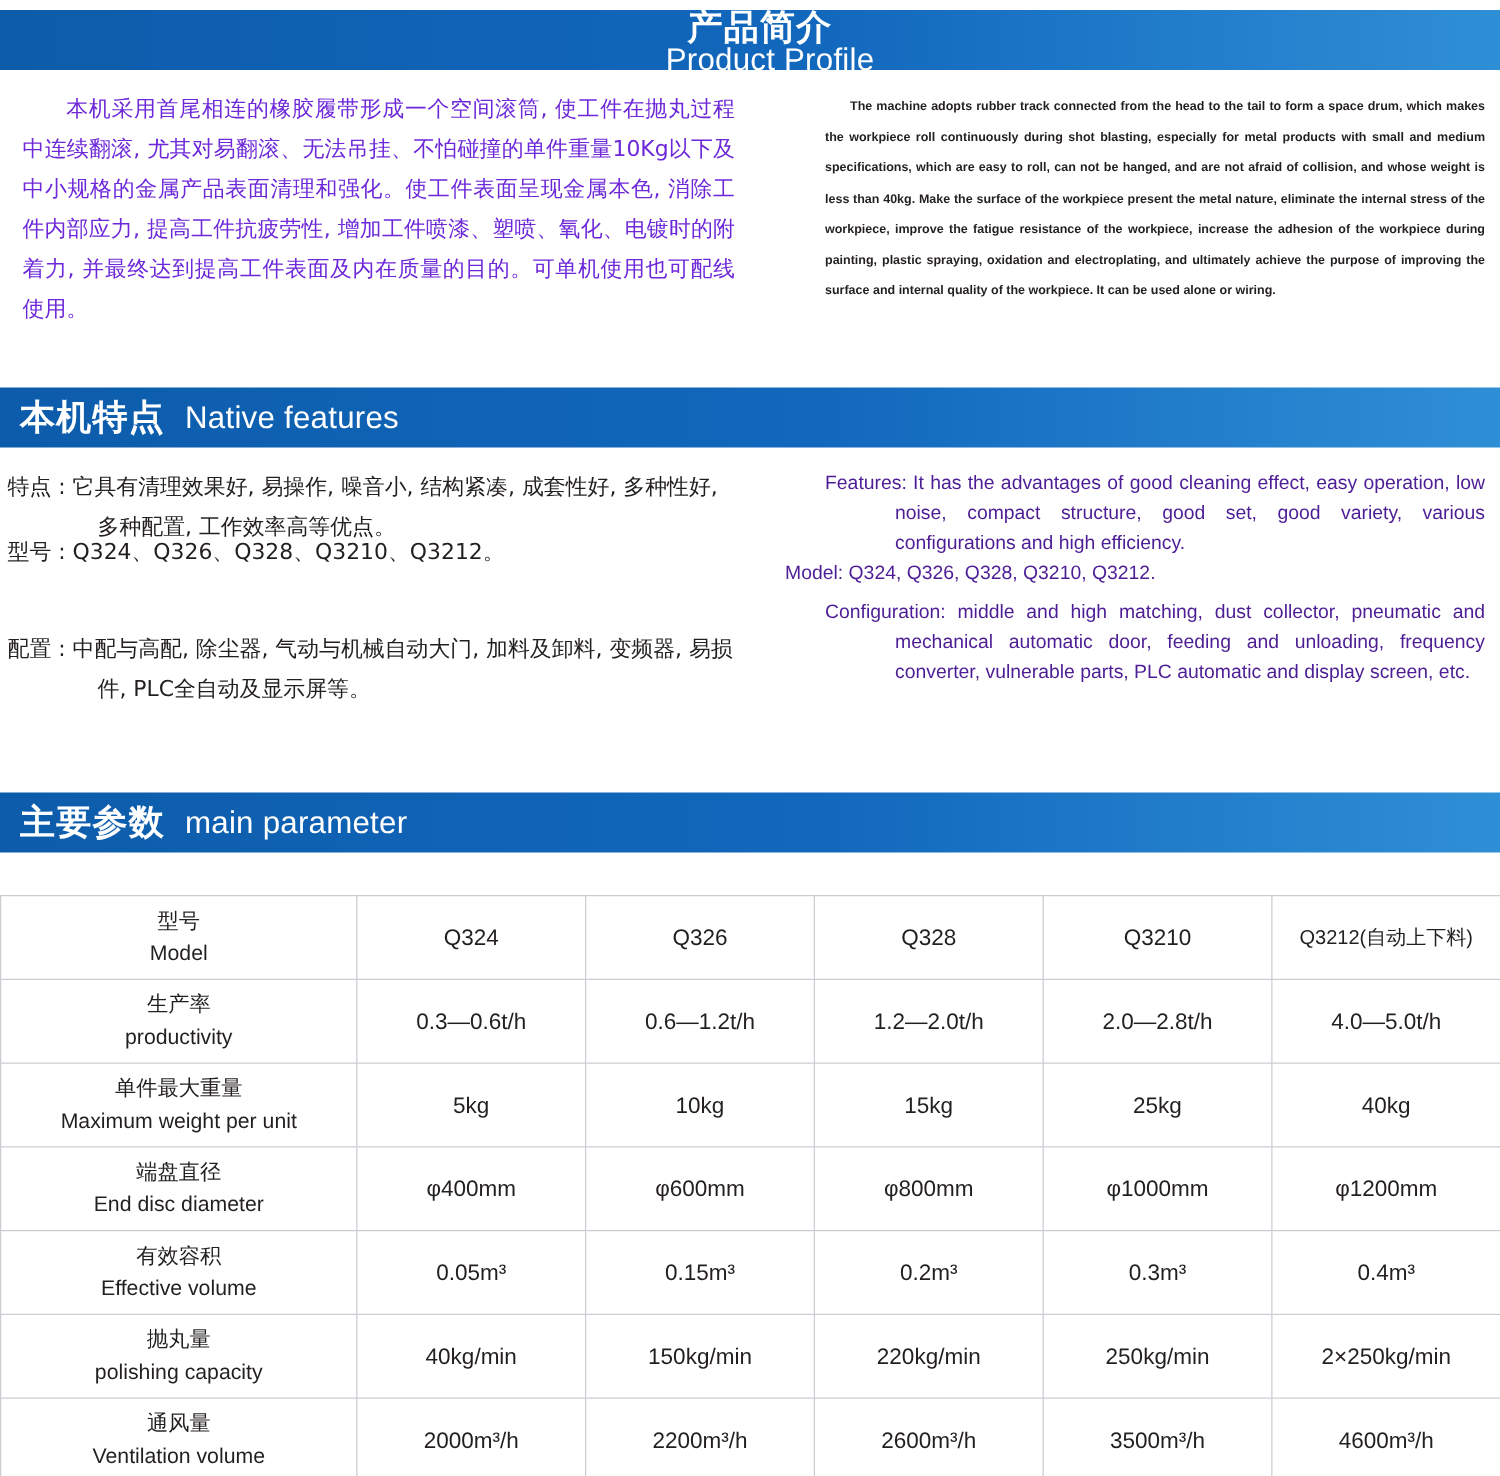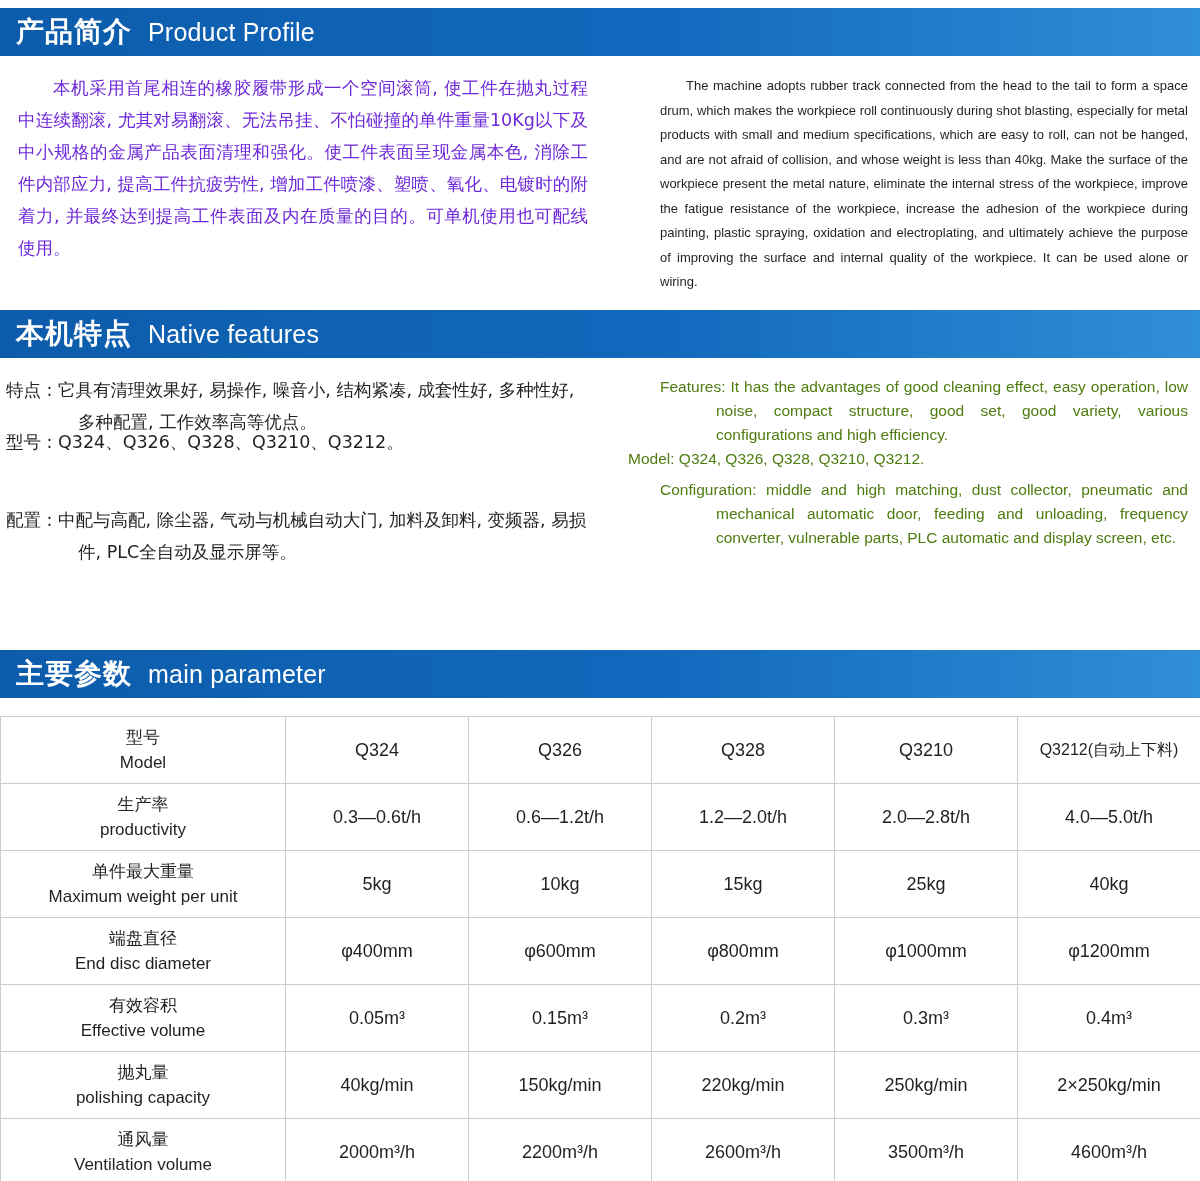--- a/index.html
+++ b/index.html
@@ -54,24 +54,25 @@
     position: absolute;
     font-family: "DejaVu Sans", sans-serif;
     font-size: 17.5px;
     line-height: 32px;
     color: #6d28d9;
     text-align: justify;
     text-justify: inter-ideograph;
   }
   .col-en {
     position: absolute;
-    font-size: 13px;
+    font-size: 10px;
     line-height: 24.5px;
     color: #231f20;
     text-align: justify;
+    font-weight: bold;
   }
 
   .indent2 { text-indent: 2em; }
 
   
   .feat-row {
     position: absolute;
     font-family: "DejaVu Sans", sans-serif;
     font-size: 17.5px;
     line-height: 32px;
@@ -80,21 +81,21 @@
   .feat-hang {
     display: block;
     padding-left: 72px;
     text-indent: -72px;
   }
 
   .feat-en {
     position: absolute;
     font-size: 15.5px;
     line-height: 24px;
-    color: #4d7c0f;
+    color: #4c1d95;
     text-align: justify;
   }
   .hang-en {
     display: block;
     padding-left: 56px;
     text-indent: -56px;
   }
 
   
   table.params {
@@ -138,21 +139,21 @@
   table.params col.c2 { width: 183px; }
   table.params col.c3 { width: 183px; }
   table.params col.c4 { width: 183px; }
   table.params col.c5 { width: 183px; }
 </style>
 </head>
 <body>
 
 <div class="page">
 
-  <div class="bar" style="top:8px;">
+  <div class="bar" style="top:8px;flex-direction:column;">
     <span class="cn">产品简介</span>
     <span class="en">Product Profile</span>
   </div>
 
   <div class="col-cn indent2" style="left:18px; top:72px; width:570px;">本机采用首尾相连的橡胶履带形成一个空间滚筒, 使工件在抛丸过程中连续翻滚, 尤其对易翻滚、无法吊挂、不怕碰撞的单件重量10Kg以下及中小规格的金属产品表面清理和强化。使工件表面呈现金属本色, 消除工件内部应力, 提高工件抗疲劳性, 增加工件喷漆、塑喷、氧化、电镀时的附着力, 并最终达到提高工件表面及内在质量的目的。可单机使用也可配线使用。</div>
 
   <div class="col-en indent2" style="left:660px; top:74px; width:528px;">The machine adopts rubber track connected from the head to the tail to form a space drum, which makes the workpiece roll continuously during shot blasting, especially for metal products with small and medium specifications, which are easy to roll, can not be hanged, and are not afraid of collision, and whose weight is less than 40kg. Make the surface of the workpiece present the metal nature, eliminate the internal stress of the workpiece, improve the fatigue resistance of the workpiece, increase the adhesion of the workpiece during painting, plastic spraying, oxidation and electroplating, and ultimately achieve the purpose of improving the surface and internal quality of the workpiece. It can be used alone or wiring.</div>
 
   <div class="bar" style="top:310px;">
     <span class="cn">本机特点</span>
@@ -172,21 +173,21 @@
   <div class="feat-en" style="left:660px; top:375px; width:528px;">
     <span class="hang-en">Features: It has the advantages of good cleaning effect, easy operation, low noise, compact structure, good set, good variety, various configurations and high efficiency.</span>
   </div>
   <div class="feat-en" style="left:628px; top:447px; width:528px;">
     <span>Model: Q324, Q326, Q328, Q3210, Q3212.</span>
   </div>
   <div class="feat-en" style="left:660px; top:478px; width:528px;">
     <span class="hang-en">Configuration: middle and high matching, dust collector, pneumatic and mechanical automatic door, feeding and unloading, frequency converter, vulnerable parts, PLC automatic and display screen, etc.</span>
   </div>
 
-  <div class="bar" style="top:634px;margin-top:16px;">
+  <div class="bar" style="top:634px;">
     <span class="cn">主要参数</span>
     <span class="en">main parameter</span>
   </div>
 
   <table class="params">
     <colgroup>
       <col class="c0">
         <col class="c1">
         <col class="c2">
         <col class="c3">

